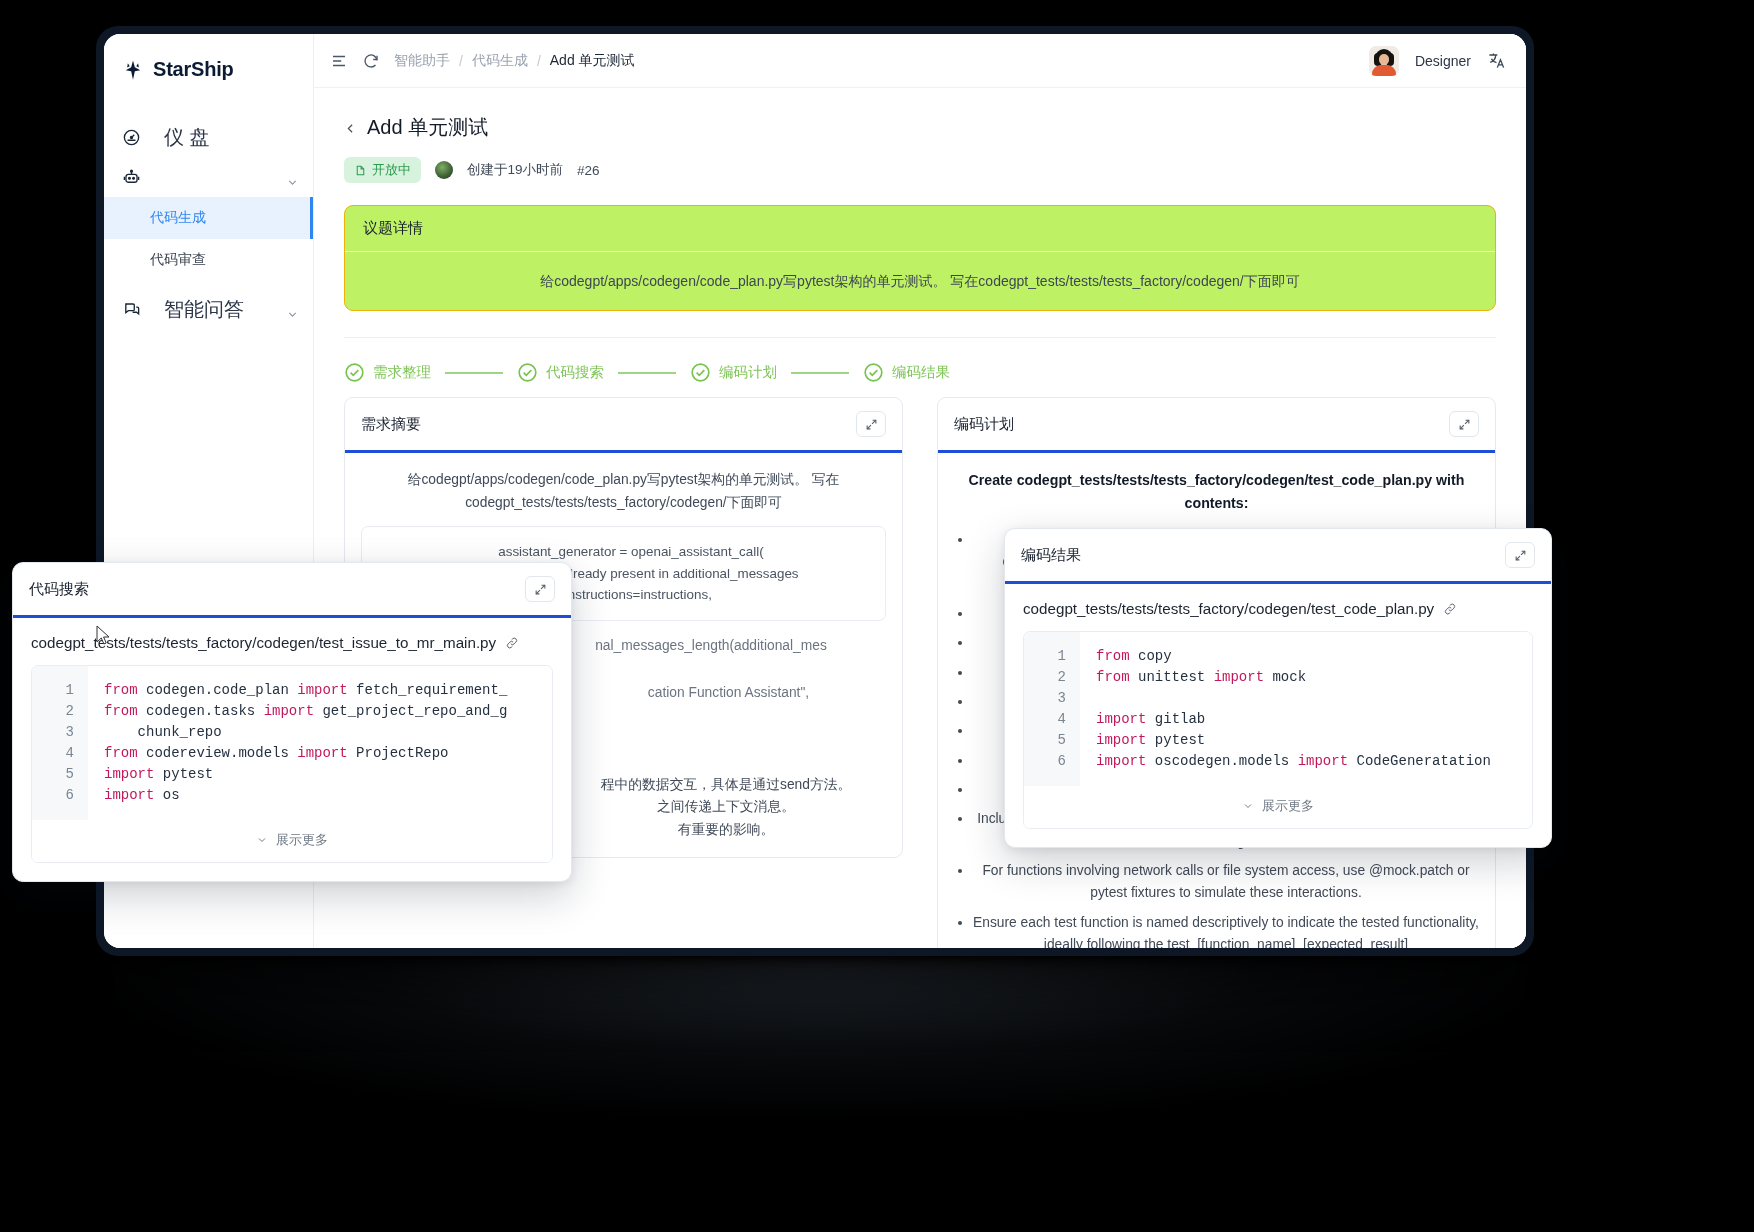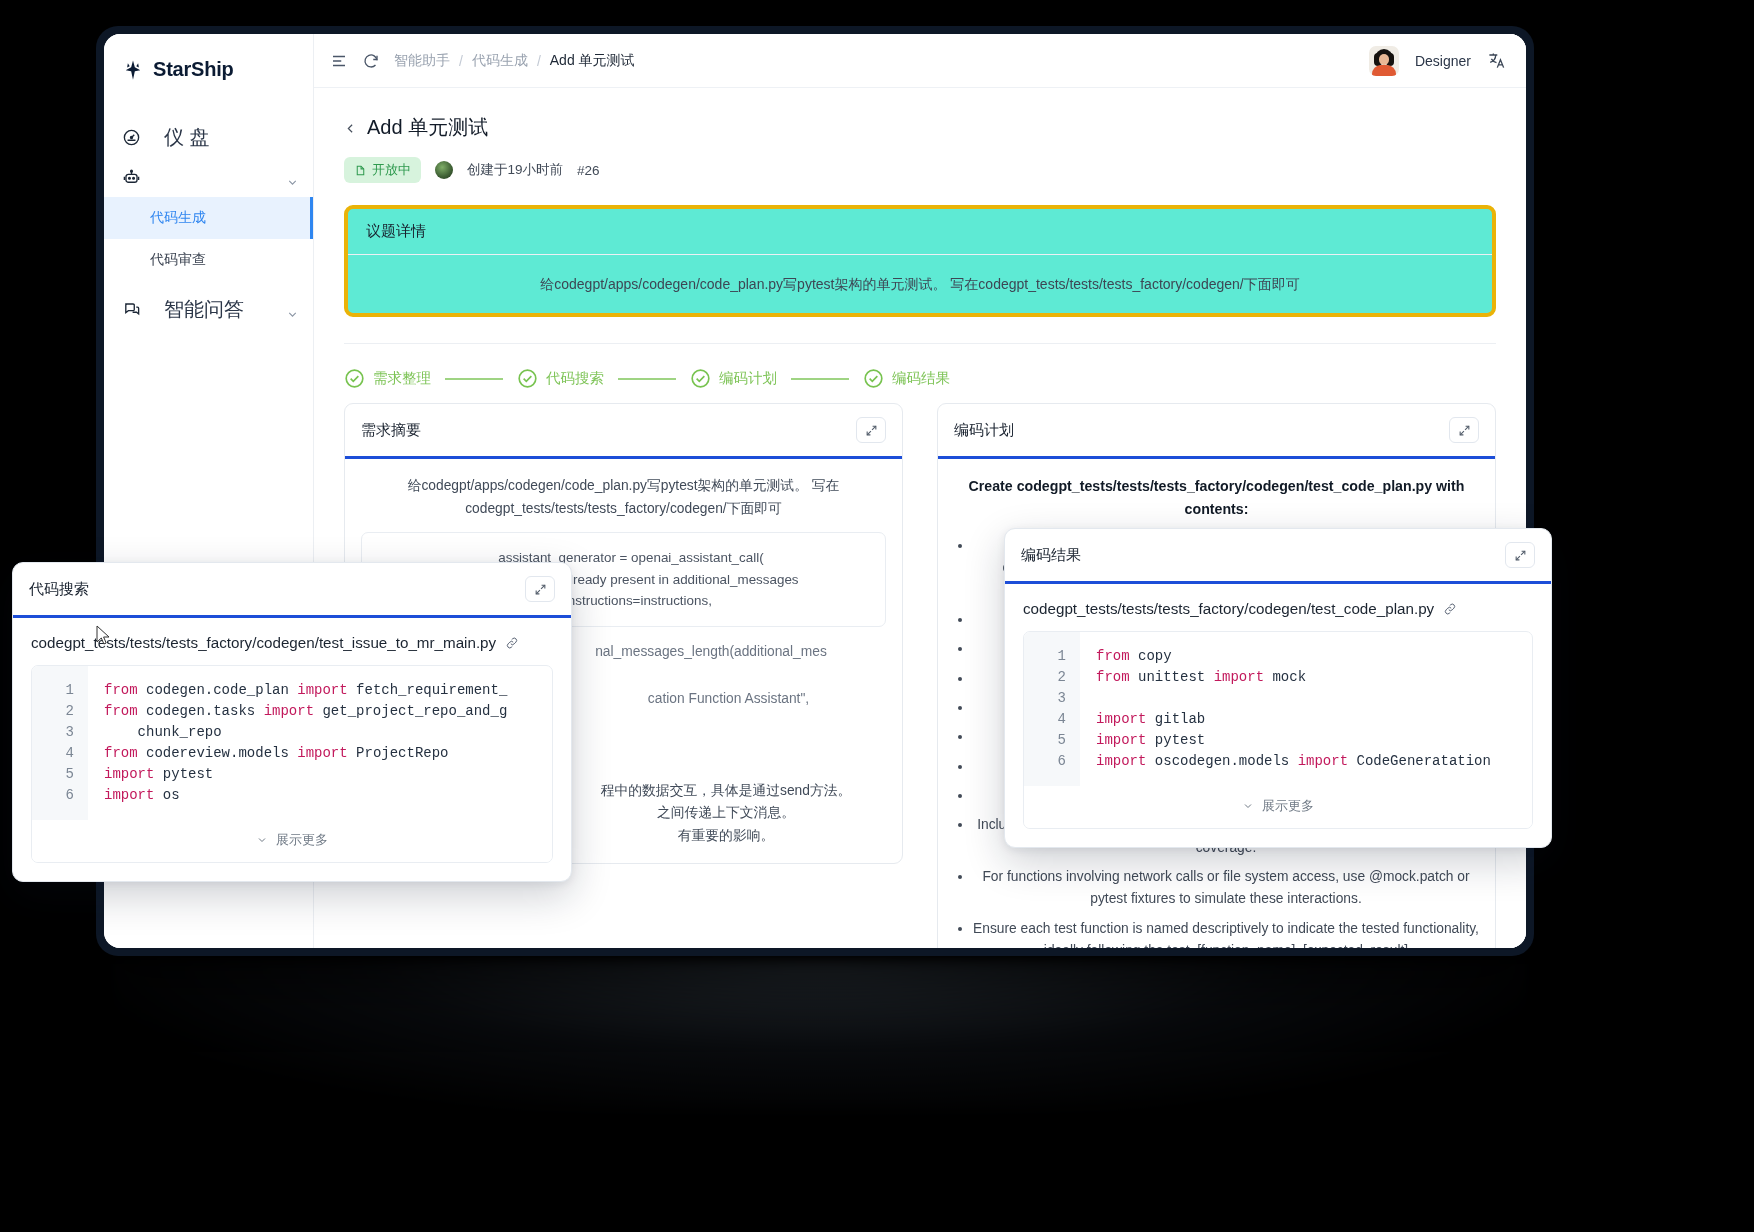--- a/index.html
+++ b/index.html
@@ -124,22 +124,22 @@
   .badge .bico { width: 13px; height: 13px; }
   .meta-avatar {
     width: 18px; height: 18px; border-radius: 50%;
     background: radial-gradient(circle at 40% 35%, #7fae68 0%, #3d5e33 60%, #22351d 100%);
     flex: 0 0 auto;
   }
   .meta-text { font-size: 13.5px; color: #424b58; }
   .meta-id { font-size: 13.5px; color: #424b58; }
 
   .card {
-    border: 4px solid #eab308; border-radius: 9px;
-    background: #5eead4; margin-top: 22px;
+    border: 1px solid #eab308; border-radius: 9px;
+    background: #bef264; margin-top: 22px;
   }
   .card-head {
     padding: 13px 18px; font-size: 15px; color: #18212e;
     border-bottom: 1px solid #edf0f4;
     display: flex; align-items: center;
   }
   .card-body { padding: 18px; font-size: 14px; color: #3d4654; line-height: 1.6; }
 
   .divider { height: 1px; background: #eceff3; margin: 26px 0 0 0; }
 

